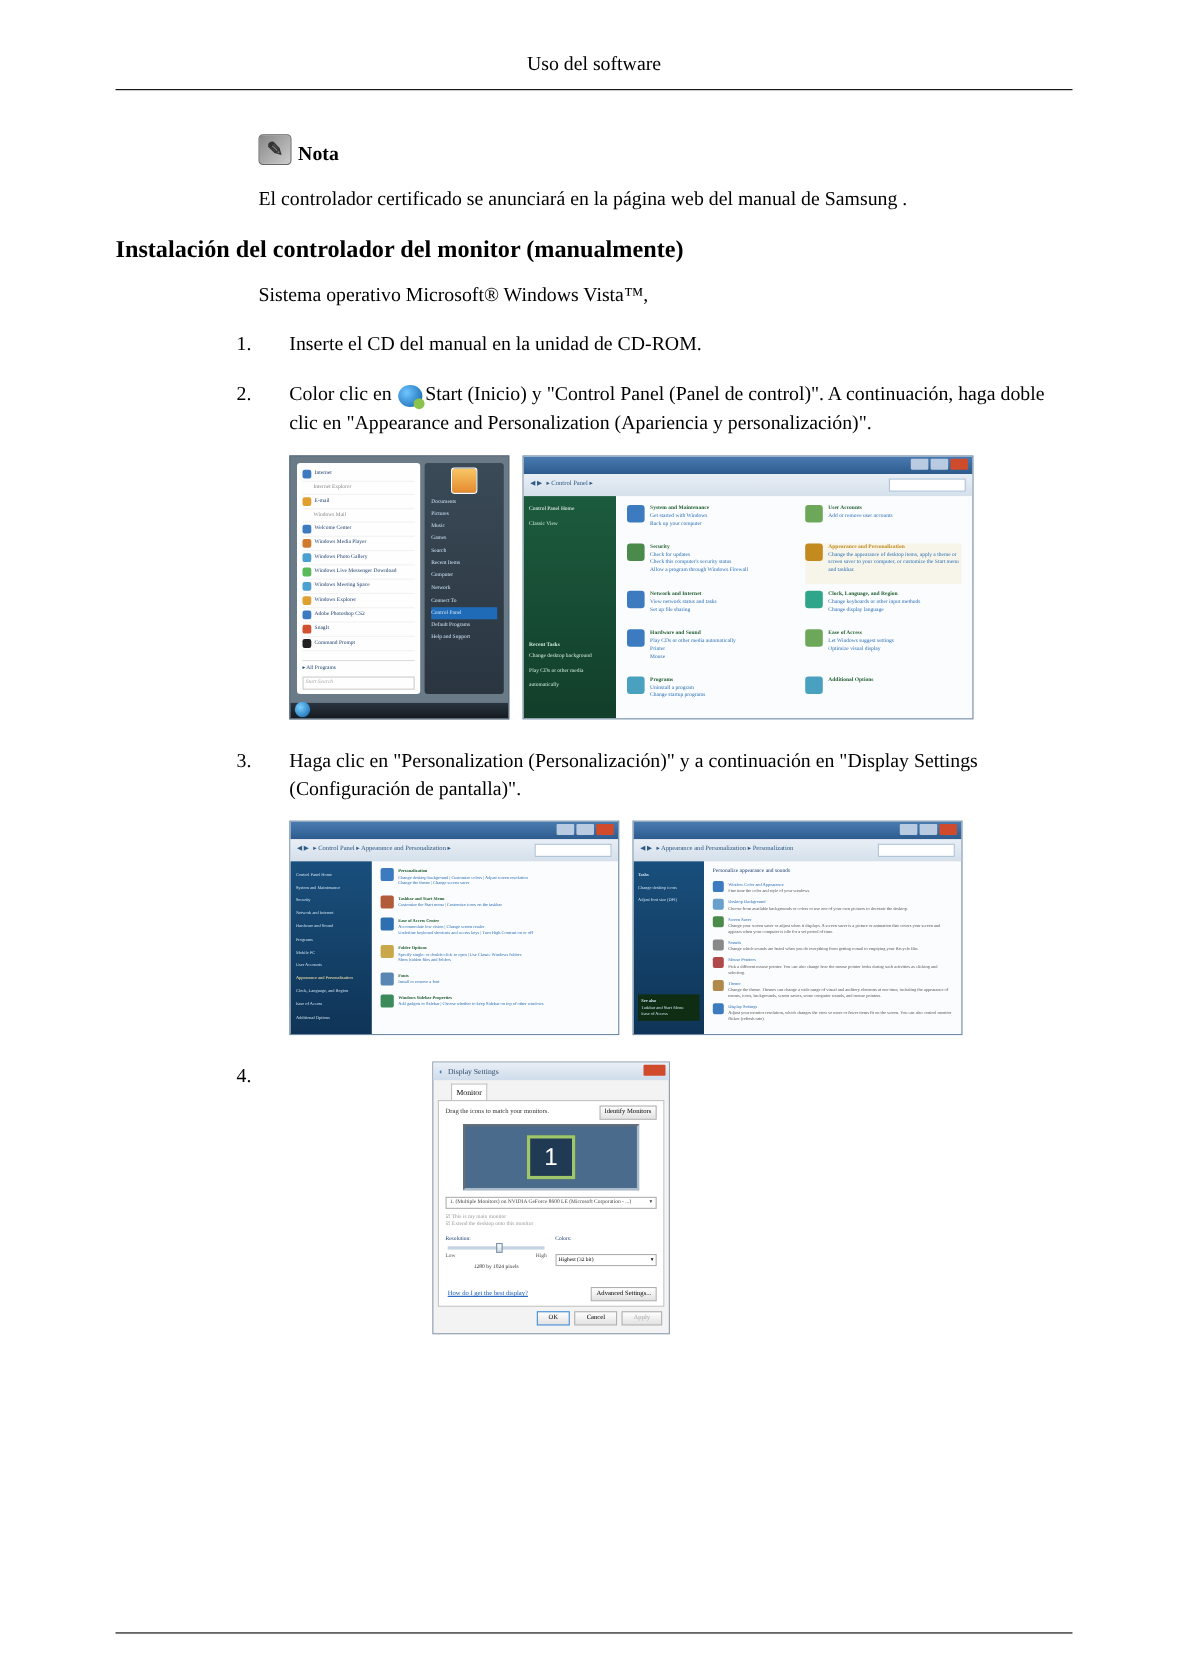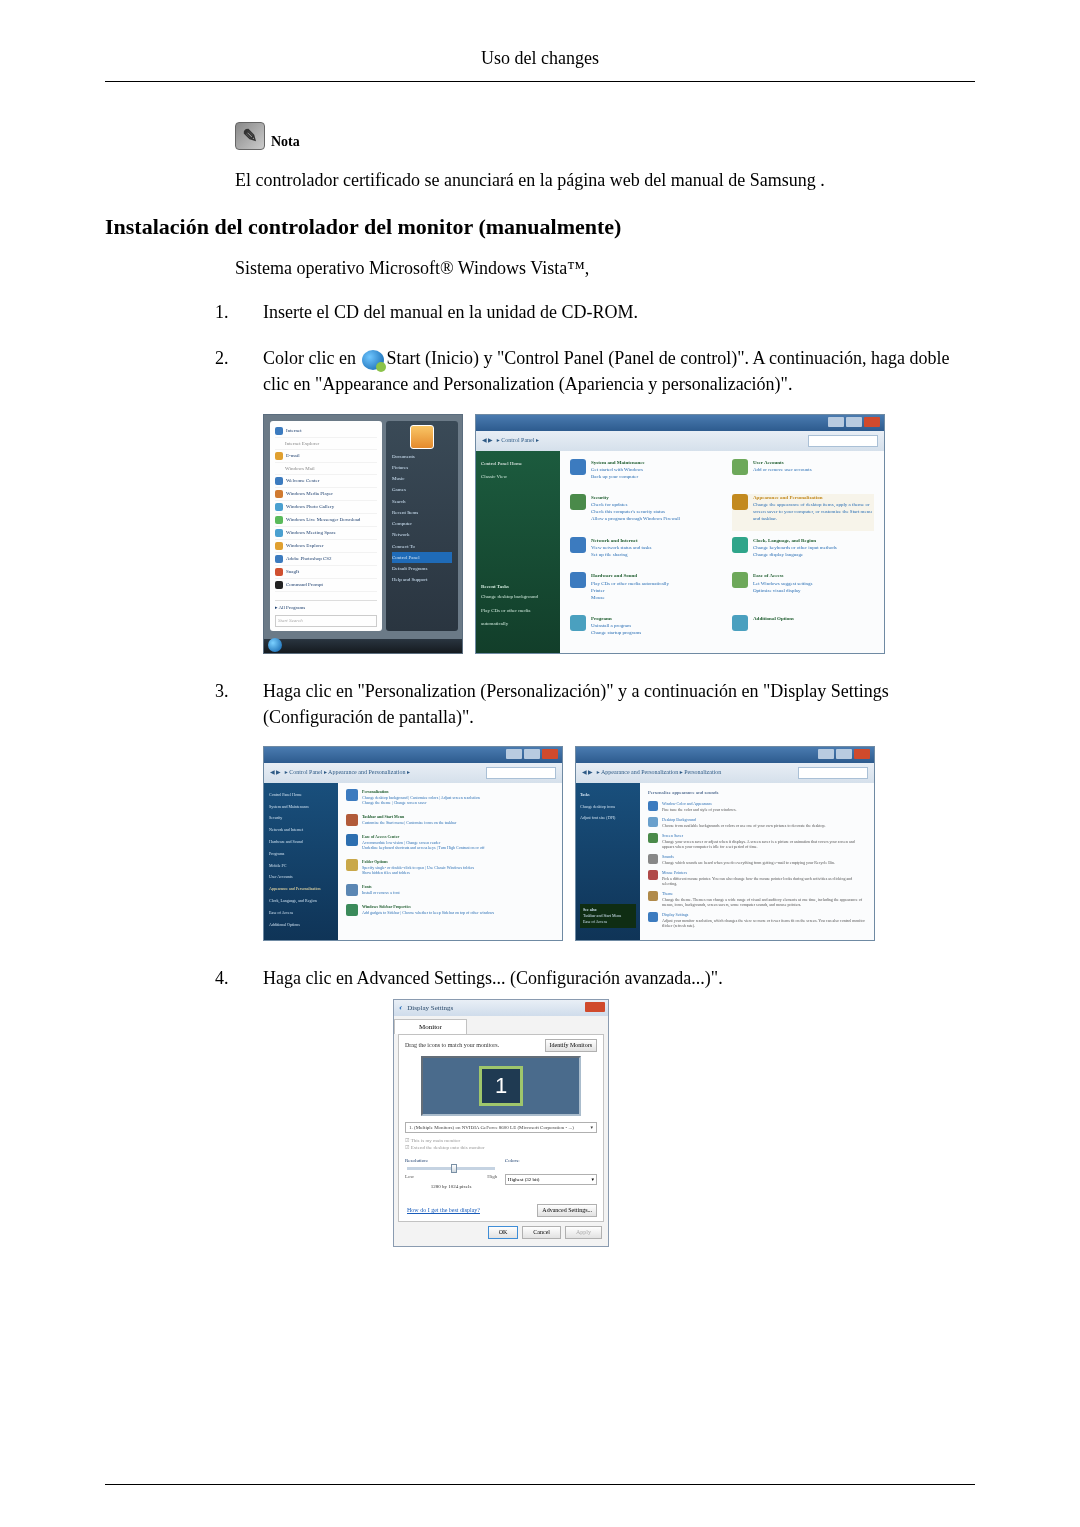--- a/index.html
+++ b/index.html
@@ -44,21 +44,21 @@
       border-radius: 4px;
       display: flex;
       align-items: center;
       justify-content: center;
       color: #333;
       font-size: 18px;
       font-weight: bold;
     }
     .nota-label {
       font-weight: bold;
-      font-size: 14px;
+      font-size: 18px;
     }
     .para {
       font-size: 18px;
       line-height: 1.35;
       margin-bottom: 20px;
     }
     .section-heading {
       font-size: 22px;
       font-weight: bold;
       margin: 10px 0 18px 0;
@@ -382,22 +382,22 @@
       top: 2px;
       width: 20px;
       height: 10px;
       background: #d04a2c;
       border-radius: 1px;
     }
     .ds-tab {
       background: #fff;
       border: 1px solid #c2c2c2;
       border-bottom: none;
-      padding: 2px 24px;
-      margin: 3px 0 0 0;
+      padding: 2px 4px;
+      margin: 3px 0 0 16px;
       display: inline-block;
       font-size: 7px;
     }
     .ds-panel {
       background: #fff;
       border: 1px solid #c2c2c2;
       margin: 0 4px;
       padding: 6px;
       height: 188px;
       position: relative;
@@ -529,21 +529,21 @@
       border-top: 1px solid #000;
       position: absolute;
       bottom: 42px;
       left: 105px;
       right: 105px;
     }
   </style>
 </head>
 <body>
 
-<div class="header-title">Uso del changes</div>
+<div class="header-title">Uso del software</div>
 <hr class="header-rule">
 
 <div class="nota-block">
   <div class="nota-line">
     <div class="nota-icon">✎</div>
     <span class="nota-label">Nota</span>
   </div>
   <p class="para">El controlador certificado se anunciará en la página web del manual de Samsung .</p>
 </div>
 
@@ -880,21 +880,20 @@
                   <div class="pz-desc">Adjust your monitor resolution, which changes the view so more or fewer items fit on the screen. You can also control monitor flicker (refresh rate).</div>
                 </div>
               </div>
             </div>
         </div>
       </div>
     </div>
   </li>
 
   <li>
-    <span>Haga clic en Advanced Settings... (Configuración avanzada...)".</span>
 
     
     <div class="ss-display">
       <div class="ds-titlebar">
         <span style="margin-right:4px;color:#3c7bbf">◐</span>
         <span>Display Settings</span>
         <div class="ds-close"></div>
       </div>
       <span class="ds-tab">Monitor</span>
       <div class="ds-panel">

